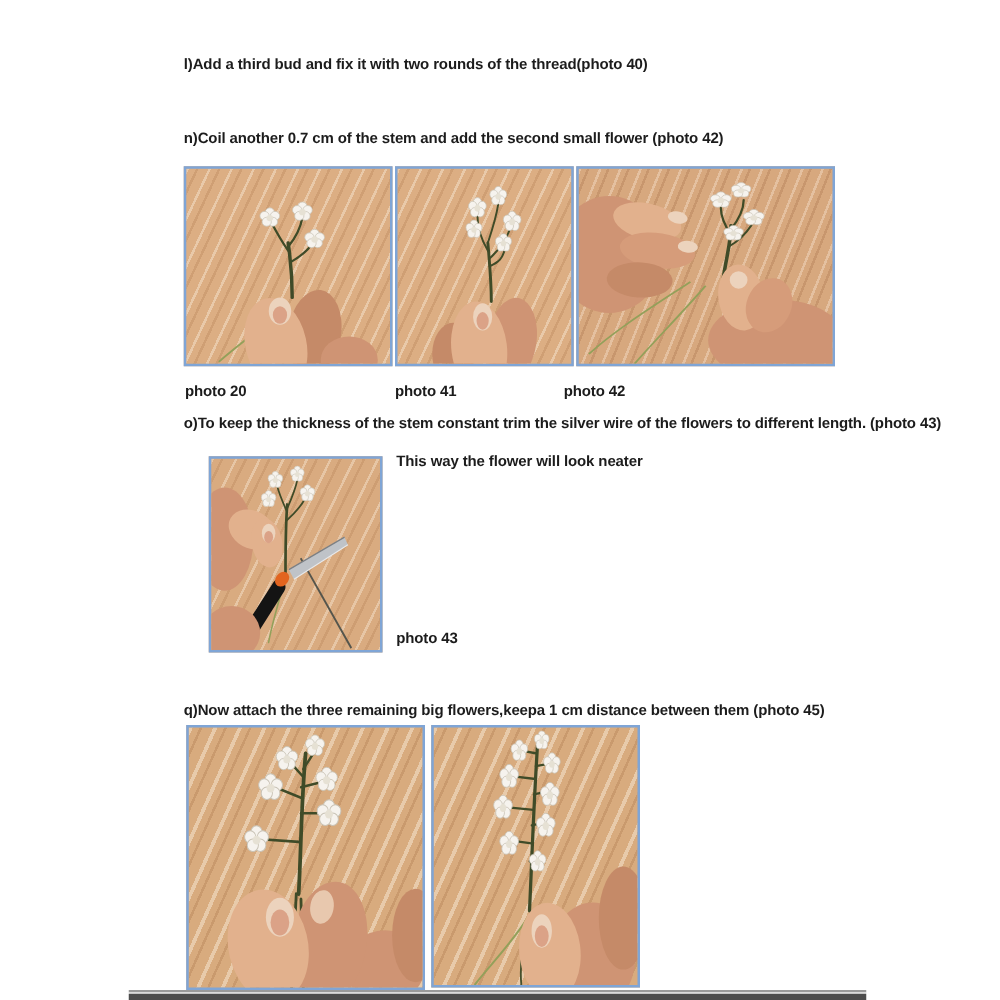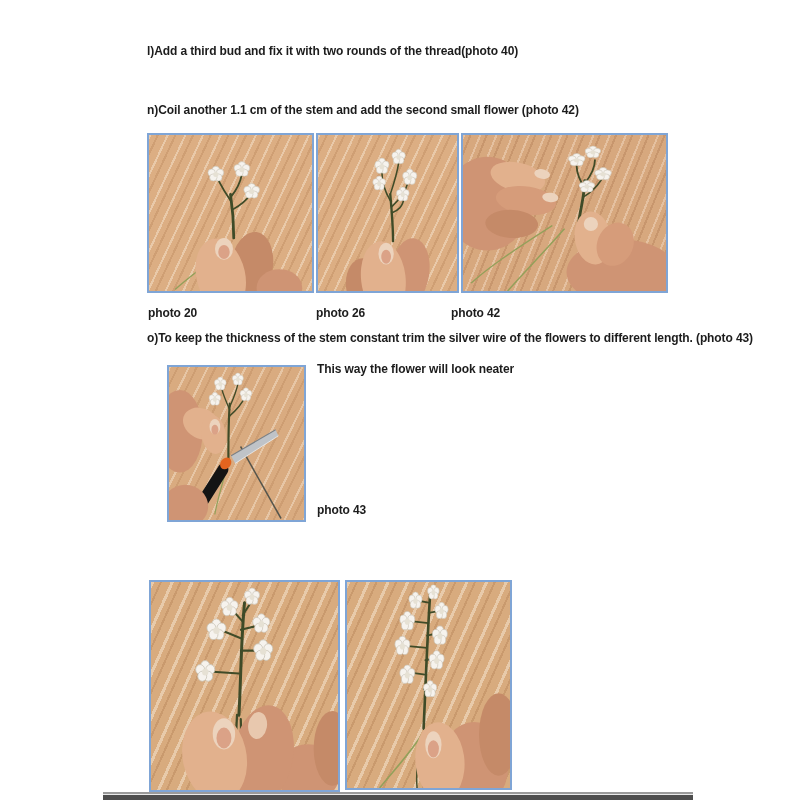--- a/index.html
+++ b/index.html
@@ -24,21 +24,21 @@
   .edge-bar .lite{height:2px;background:#9a9a9a;}
   .edge-bar .gap{height:1px;background:#e9e9e9;}
   .edge-bar .dark{height:5px;background:#4d4d4d;}
 </style>
 </head>
 <body>
 
 <div class="page">
 
   <p class="step" style="left:147px;top:44px">l)Add a third bud and fix it with two rounds of the thread(photo 40)</p>
-  <p class="step" style="left:147px;top:103px">n)Coil another 1.1 cm of the stem and add the second small flower (photo 42)</p>
+  <p class="step" style="left:147px;top:103px">n)Coil another 0.7 cm of the stem and add the second small flower (photo 42)</p>
 
   <div class="photo wood-a" style="left:147px;top:133px;width:167px;height:160px">
     <svg viewBox="0 0 100 100" preserveAspectRatio="none">
       <defs>
         <g id="fl" stroke="#c9c3b6" stroke-width="0.4" fill="#f6f3ee">
           <circle cx="0" cy="-2.8" r="2.4"></circle>
             <circle cx="2.7" cy="-0.9" r="2.4"></circle>
           <circle cx="-2.7" cy="-0.9" r="2.4"></circle>
             <circle cx="1.6" cy="2.3" r="2.4"></circle>
           <circle cx="-1.6" cy="2.3" r="2.4"></circle>
@@ -129,21 +129,21 @@
       <g>
         <ellipse cx="78" cy="88" rx="27" ry="21" fill="#cf9474"></ellipse>
         <ellipse cx="64" cy="66" rx="9" ry="17" fill="#e2b18d" transform="rotate(-5 64 66)"></ellipse>
         <ellipse cx="75" cy="70" rx="9" ry="14" fill="#d69c7a" transform="rotate(10 75 70)"></ellipse>
         <ellipse cx="63" cy="57" rx="3.5" ry="4.5" fill="#ecd3bd"></ellipse>
       </g>
     </svg>
   </div>
 
   <p class="caption" style="left:148px;top:306px">photo 20</p>
-  <p class="caption" style="left:316px;top:306px">photo 26</p>
+  <p class="caption" style="left:316px;top:306px">photo 41</p>
   <p class="caption" style="left:451px;top:306px">photo 42</p>
 
   <p class="step" style="left:147px;top:331px">o)To keep the thickness of the stem constant trim the silver wire of the flowers to different length. (photo 43)</p>
 
   <div class="photo wood-c" style="left:167px;top:365px;width:139px;height:157px">
     <svg viewBox="0 0 100 100" preserveAspectRatio="none">
       <g stroke="#3f4b28" stroke-width="1.6" fill="none" stroke-linecap="round">
         <path d="M44,60 C44,48 44,36 45,24"></path>
         <path d="M45,28 C42,22 40,18 39,14" stroke-width="1"></path>
         <path d="M45,26 C48,20 50,16 51,11" stroke-width="1"></path>
@@ -173,20 +173,21 @@
         <ellipse cx="34" cy="39" rx="4" ry="5" fill="#ecd3bd"></ellipse>
         <ellipse cx="34" cy="41" rx="2.6" ry="3.2" fill="#dba287"></ellipse>
         <ellipse cx="12" cy="91" rx="17" ry="14" fill="#cf9474"></ellipse>
       </g>
     </svg>
   </div>
 
   <p class="note" style="left:317px;top:362px">This way the flower will look neater</p>
   <p class="caption" style="left:317px;top:503px">photo 43</p>
 
+  <p class="step" style="left:147px;top:561px">q)Now attach the three remaining big flowers,keepa 1 cm distance between them (photo 45)</p>
 
   <div class="photo wood-d" style="left:149px;top:580px;width:191px;height:212px">
     <svg viewBox="0 0 100 100" preserveAspectRatio="none">
       <g stroke="#3f4b28" stroke-width="1.6" fill="none" stroke-linecap="round">
         <path d="M47,64 C48,50 48,30 50,10"></path>
         <path d="M49,16 L54,9" stroke-width="1"></path>
         <path d="M49,19 L43,13" stroke-width="1"></path>
         <path d="M48,27 L37,23" stroke-width="1"></path>
         <path d="M48,23 L57,21" stroke-width="1"></path>
         <path d="M48,33 L58,33" stroke-width="1"></path>

